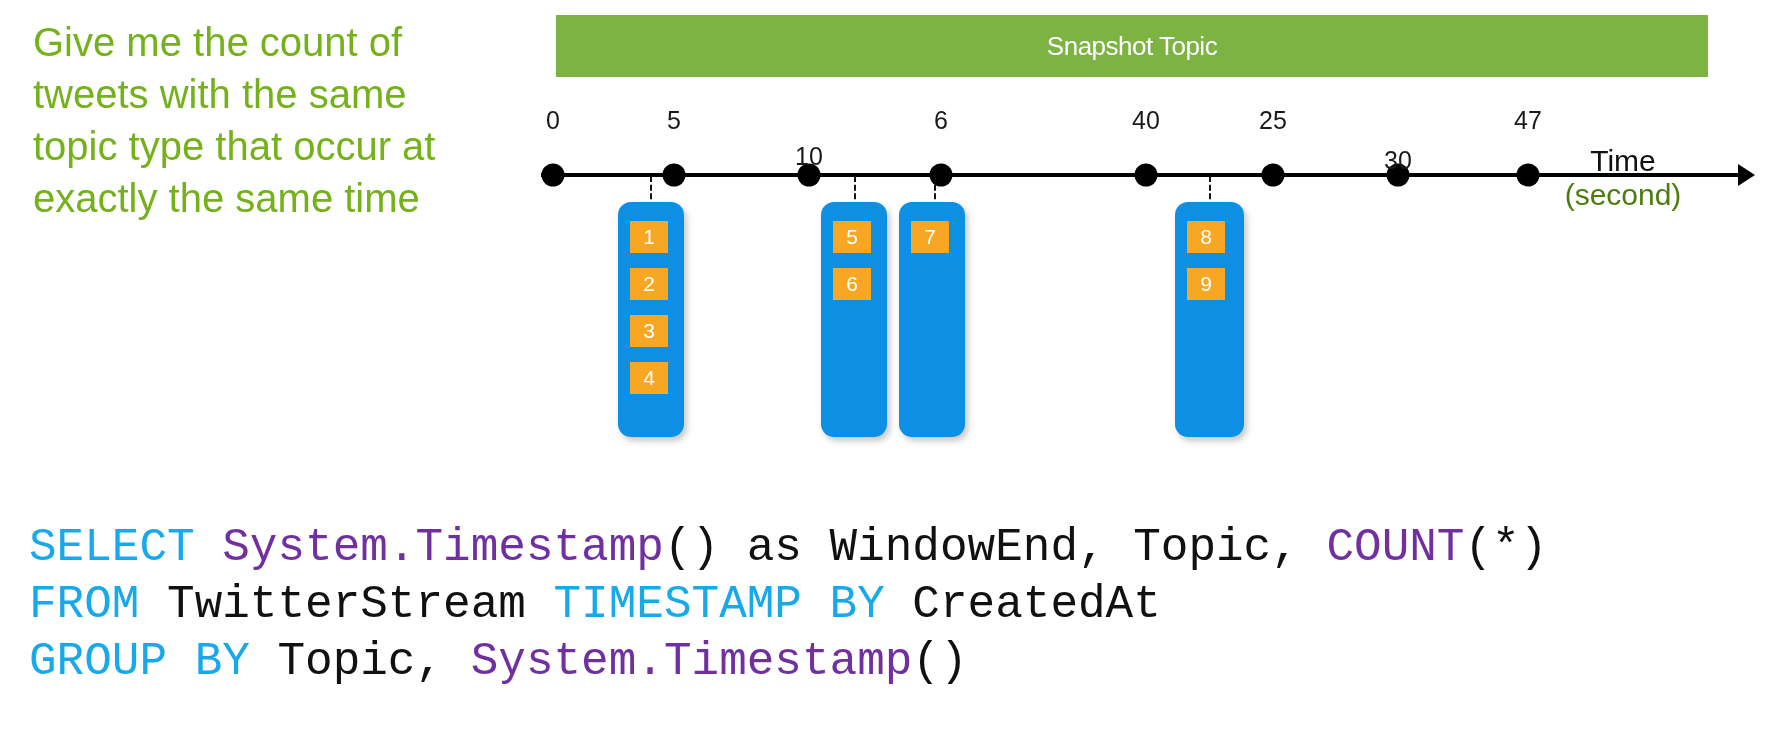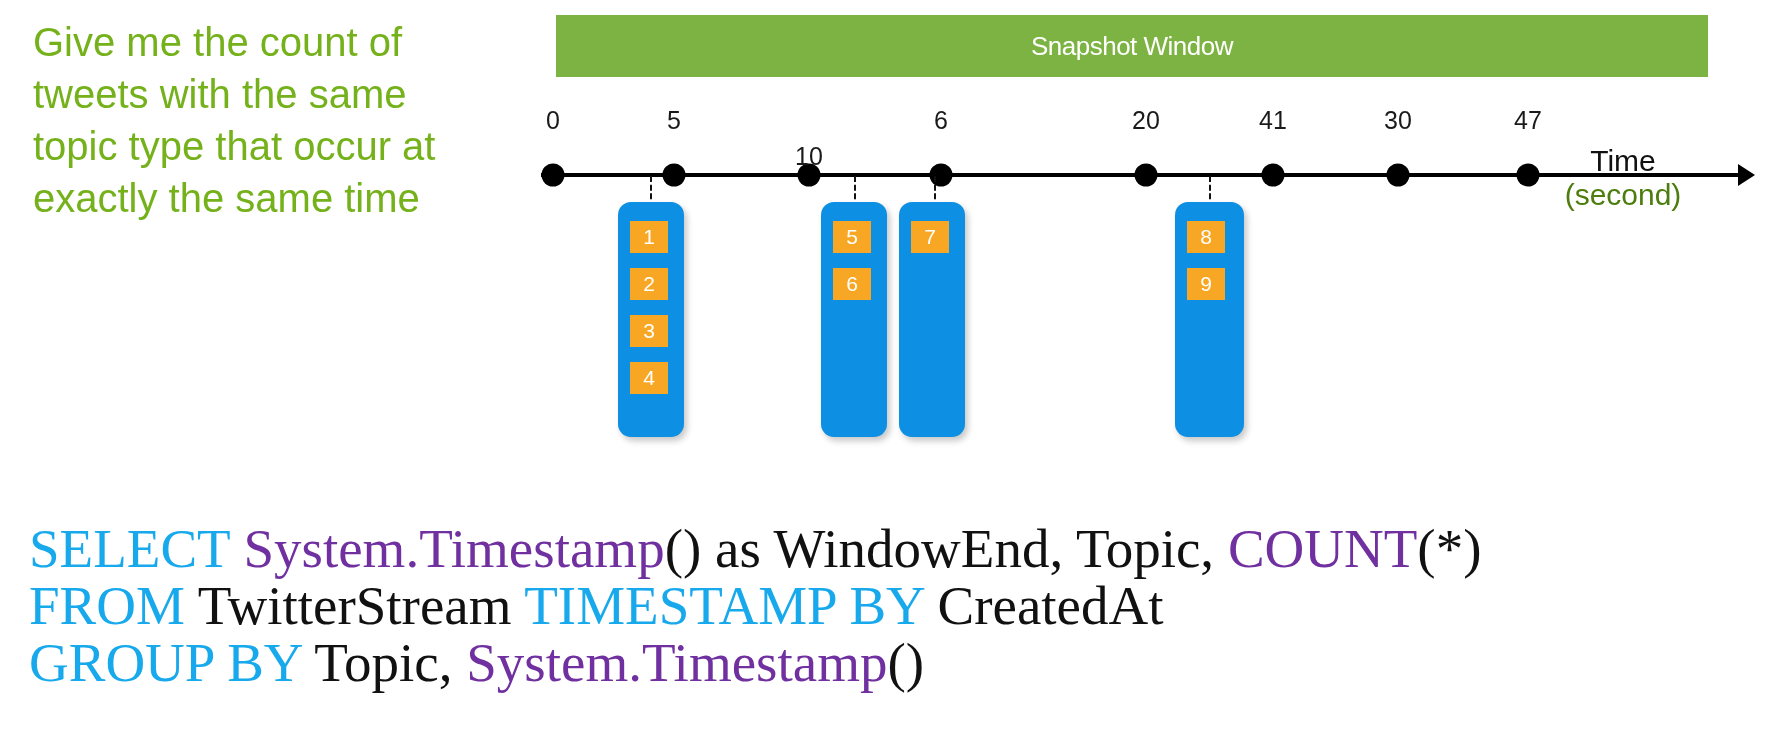--- a/index.html
+++ b/index.html
@@ -118,61 +118,61 @@
     display:flex;
     align-items:center;
     justify-content:center;
     font-family:"Liberation Sans", sans-serif;
   }
 
   
   #sql-block{
     position:absolute;
     left:18px; top:520px;
-    font-family:Liberation Serif, serif;
-    font-size:55px;
+    font-family:Liberation Mono, monospace;
+    font-size:46px;
     line-height:57px;
     white-space:pre;
     color:#111111;
   }
   .kw    {color:#17A9EC;}
   .fn    {color:#7030A0;}
   .plain {color:#111111;}
 </style>
 </head>
 <body>
 
 <div class="stage">
 
   <div id="prompt-text">Give me the count of tweets with the same topic type that occur at exactly the same time</div>
 
   <div id="window-banner">
-    <span id="window-banner-label">Snapshot Window</span>
+    <span id="window-banner-label">Snapshot Topic</span>
   </div>
 
   <div id="timeline">
     <div class="axis-line"></div>
     <div class="axis-arrow"></div>
     <div id="axis-title-main">Time</div>
     <div id="axis-title-unit">(second)</div>
     <div id="ticks-layer">
         <div class="tick-dot" style="left: 542px;"></div>
         <div class="tick-label" style="left: 542px;">0</div>
         <div class="tick-dot" style="left: 663px;"></div>
         <div class="tick-label" style="left: 663px;">5</div>
         <div class="tick-dot" style="left: 798px;"></div>
         <div class="tick-label" style="left: 798px; margin-top: 36px;">10</div>
         <div class="tick-dot" style="left: 930px;"></div>
         <div class="tick-label" style="left: 930px;">6</div>
         <div class="tick-dot" style="left: 1135px;"></div>
-        <div class="tick-label" style="left: 1135px;">20</div>
+        <div class="tick-label" style="left: 1135px;">40</div>
         <div class="tick-dot" style="left: 1262px;"></div>
-        <div class="tick-label" style="left: 1262px;">41</div>
+        <div class="tick-label" style="left: 1262px;">25</div>
         <div class="tick-dot" style="left: 1387px;"></div>
-        <div class="tick-label" style="left: 1387px;">30</div>
+        <div class="tick-label" style="left: 1387px; margin-top: 40px;">30</div>
         <div class="tick-dot" style="left: 1517px;"></div>
         <div class="tick-label" style="left: 1517px;">47</div>
       </div>
     <div id="dashes-layer">
         <div class="dash-line" style="left: 639px;"></div>
         <div class="dash-line" style="left: 843px;"></div>
         <div class="dash-line" style="left: 923px;"></div>
         <div class="dash-line" style="left: 1198px;"></div>
       </div>
     <div id="boxes-layer">

